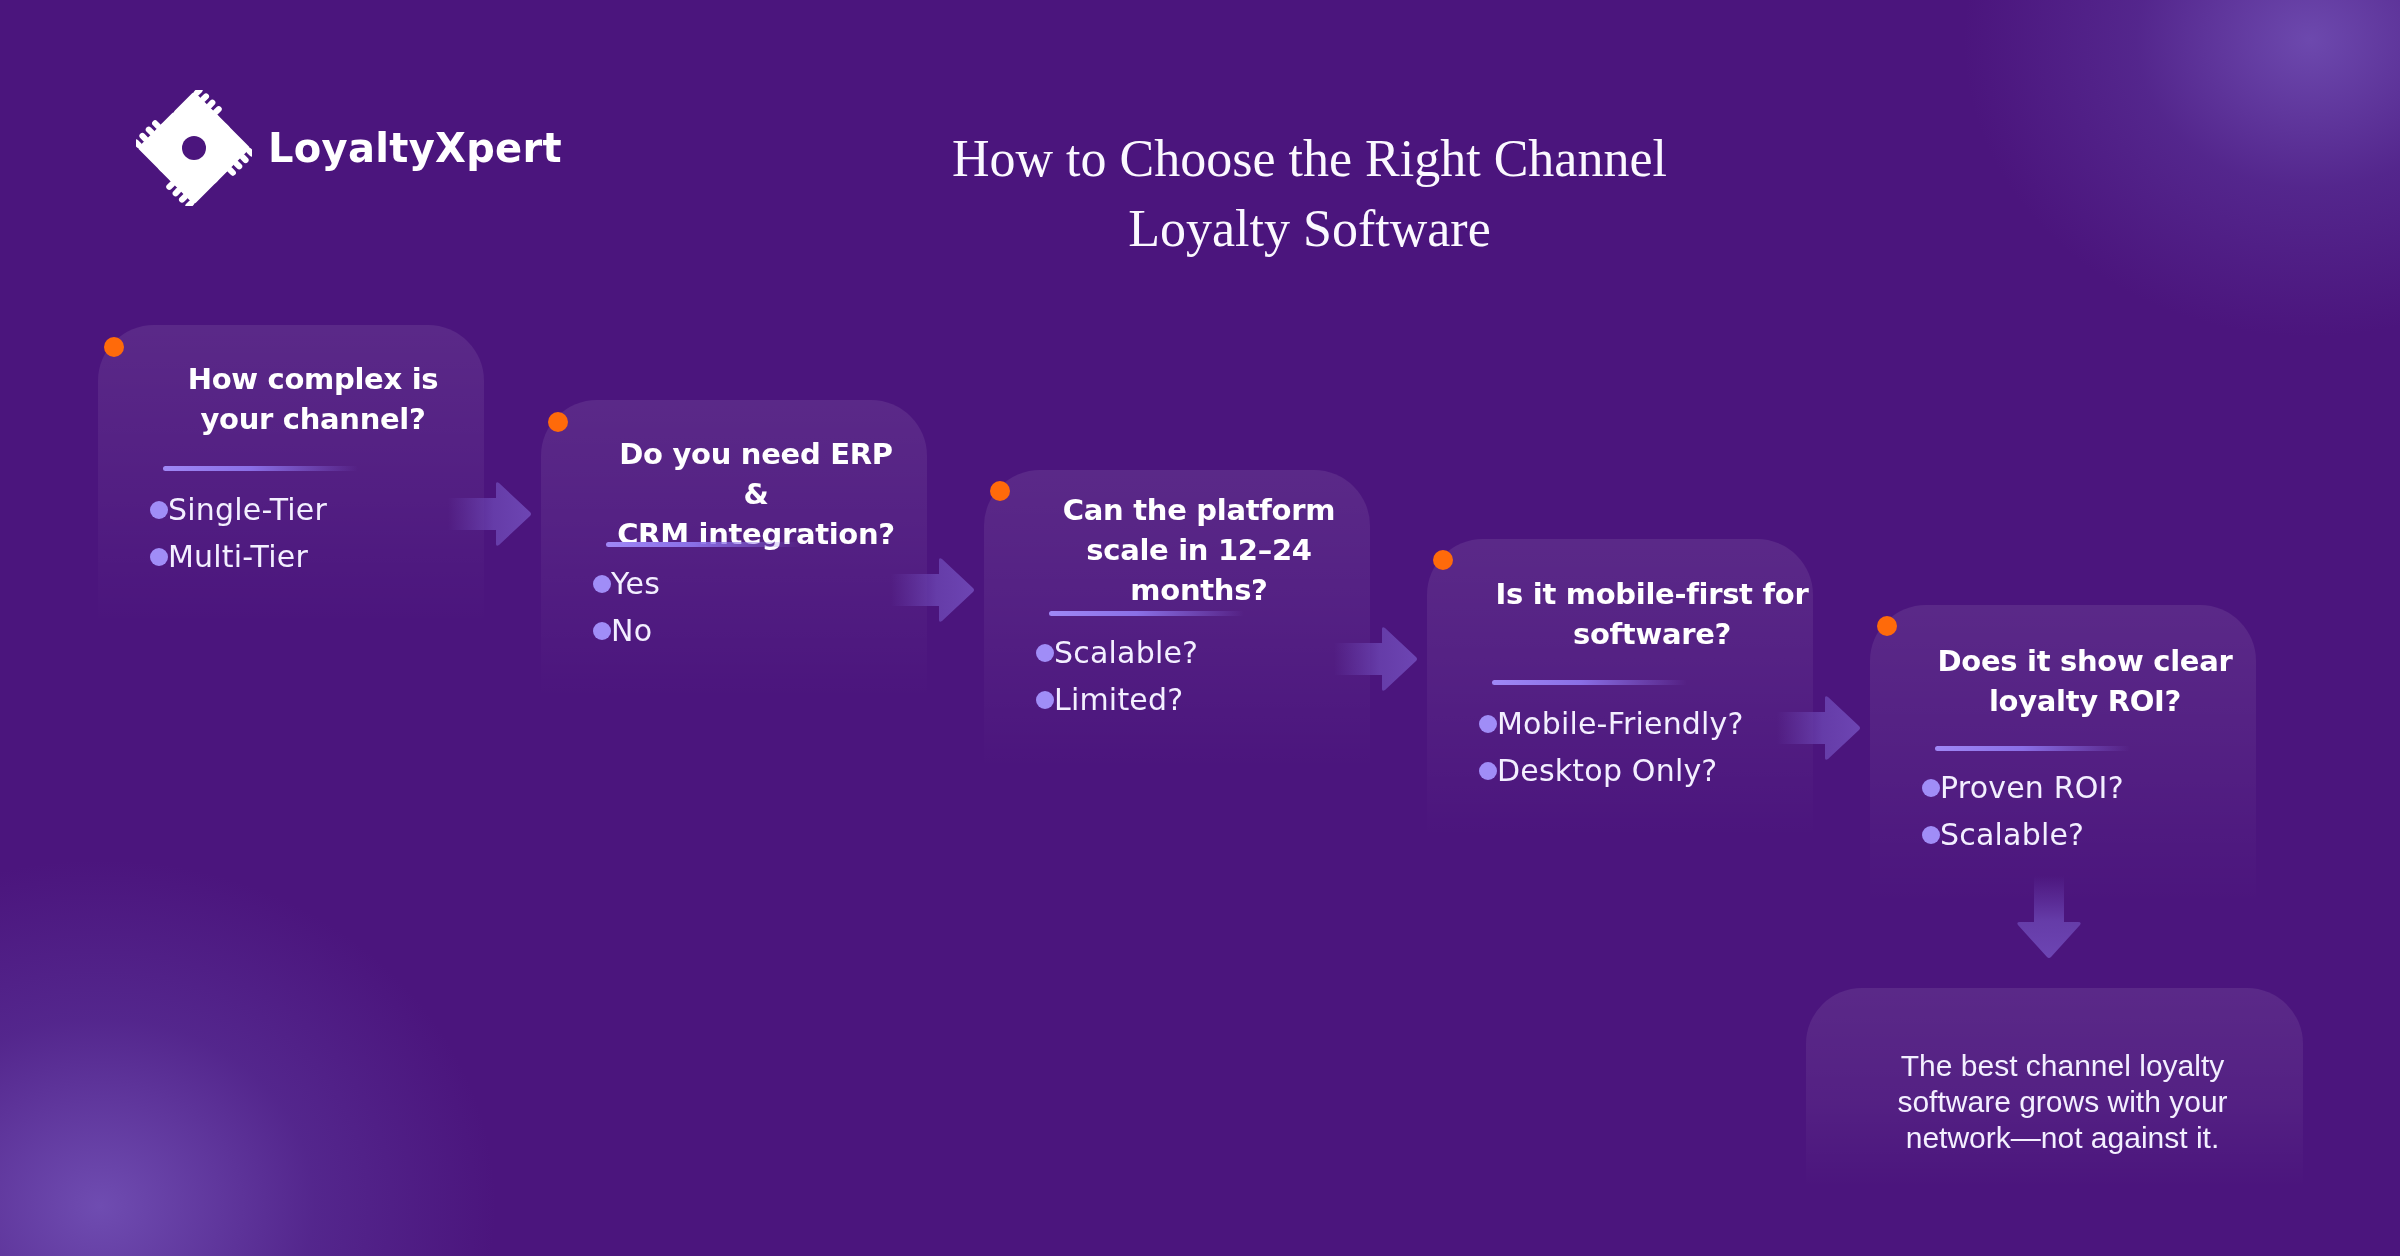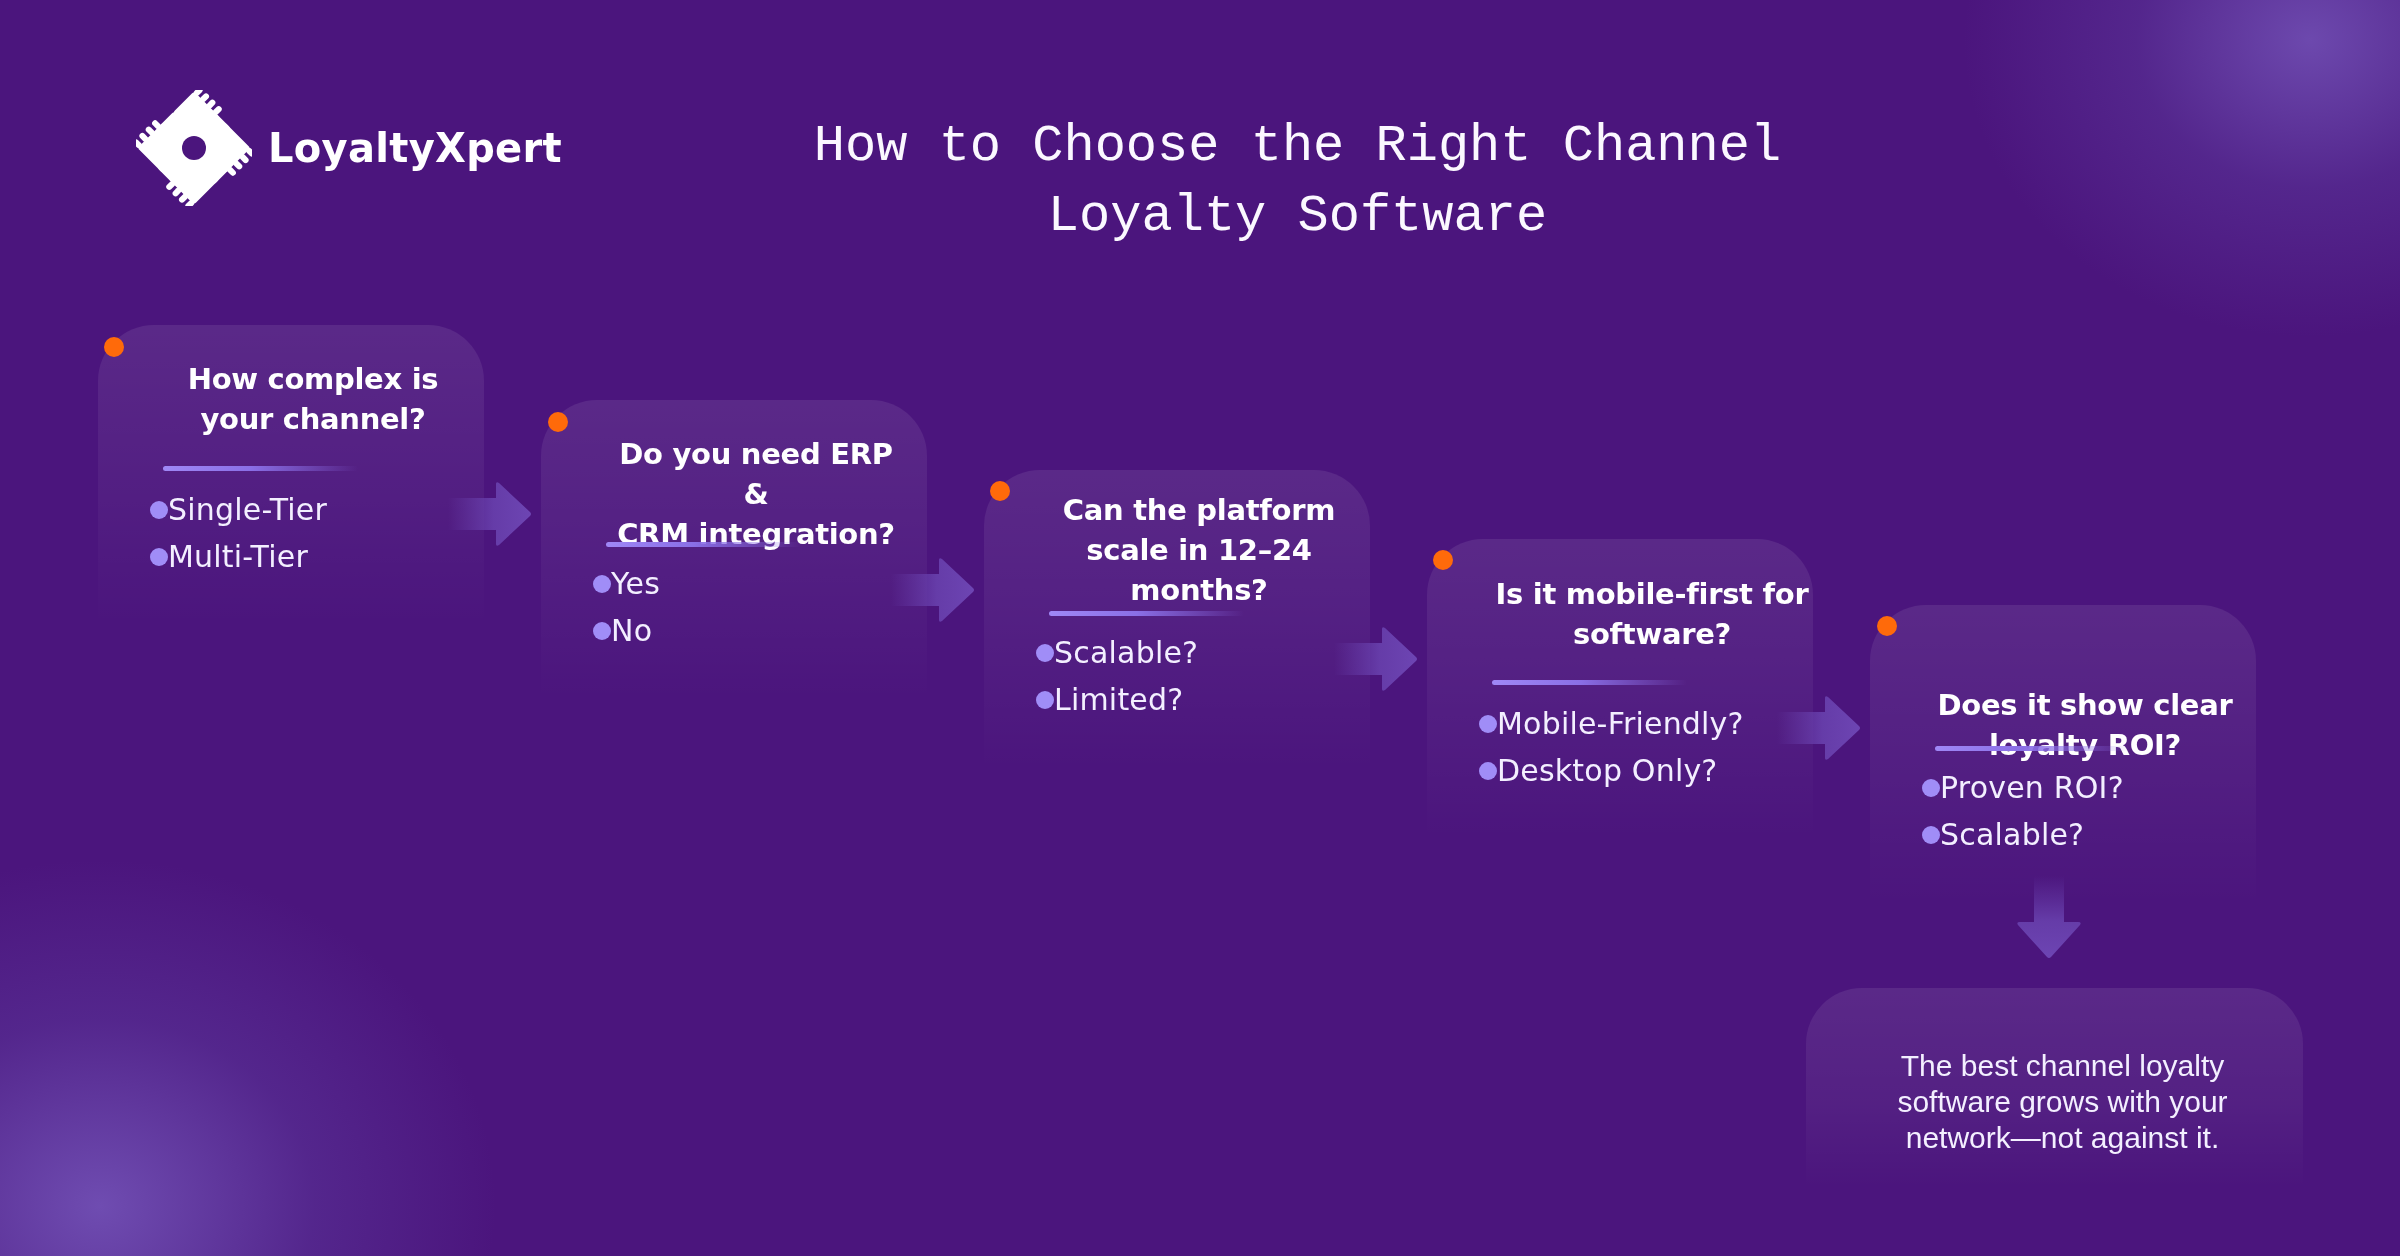--- a/index.html
+++ b/index.html
@@ -24,21 +24,21 @@
       display: flex; align-items: center;
     }
     .logo-icon { width: 116px; height: 116px; display: block; }
     .logo-text {
       margin-left: 16px; font-size: 40px; font-weight: bold; letter-spacing: 0.3px;
       font-family: "DejaVu Sans", sans-serif;
     }
     .page-title {
       position: absolute; left: 700px; top: 108px; width: 1187px;
       text-align: center; font-size: 52px; line-height: 70px; font-weight: normal;
-      font-family: Liberation Mono, monospace; margin: 4px; color: #fbf8ff;
+      font-family: Liberation Serif, serif; margin: 16px; color: #fbf8ff;
     }
     .card {
       position: absolute; width: 386px; height: 300px;
       border-radius: 56px 56px 0 0;
       background: linear-gradient(180deg, rgba(255,255,255,0.085) 0%, rgba(255,255,255,0.05) 45%, rgba(255,255,255,0.0) 100%);
       text-align: center;
     }
     .card .dot {
       position: absolute; left: 6px; top: 12px; width: 20px; height: 20px; border-radius: 50%;
       background: #ff6a0a;
@@ -235,21 +235,21 @@
       <stop offset="0" stop-color="#6a43b0" stop-opacity="0"></stop>
       <stop offset="0.55" stop-color="#6a43b0" stop-opacity="0.85"></stop>
       <stop offset="1" stop-color="#6d45b3" stop-opacity="1"></stop>
     </linearGradient>
   </defs>
   <path d="M0 17 H48 V3 Q48 0 51 2 L82 31 Q84 33 82 35 L51 64 Q48 66 48 63 V49 H0 Z" fill="url(#ar4)"></path>
 </svg>
 
 <div class="card" style="left:1870px; top:605px;">
   <div class="dot" style="left:7px; top:11px;"></div>
-  <p class="q" style="top:36px;margin-top:44px;">
+  <p class="q" style="top:36px;">
     <span>Does it show clear</span><br><span>loyalty ROI?</span>
   </p>
   <div class="divider" style="top:141px;"></div>
   <ul class="opts" style="top:159px;">
     <li class="opt">
         <span class="bullet"></span>
         <span class="opt-label">Proven ROI?</span>
       </li>
     <li class="opt">
         <span class="bullet"></span>

